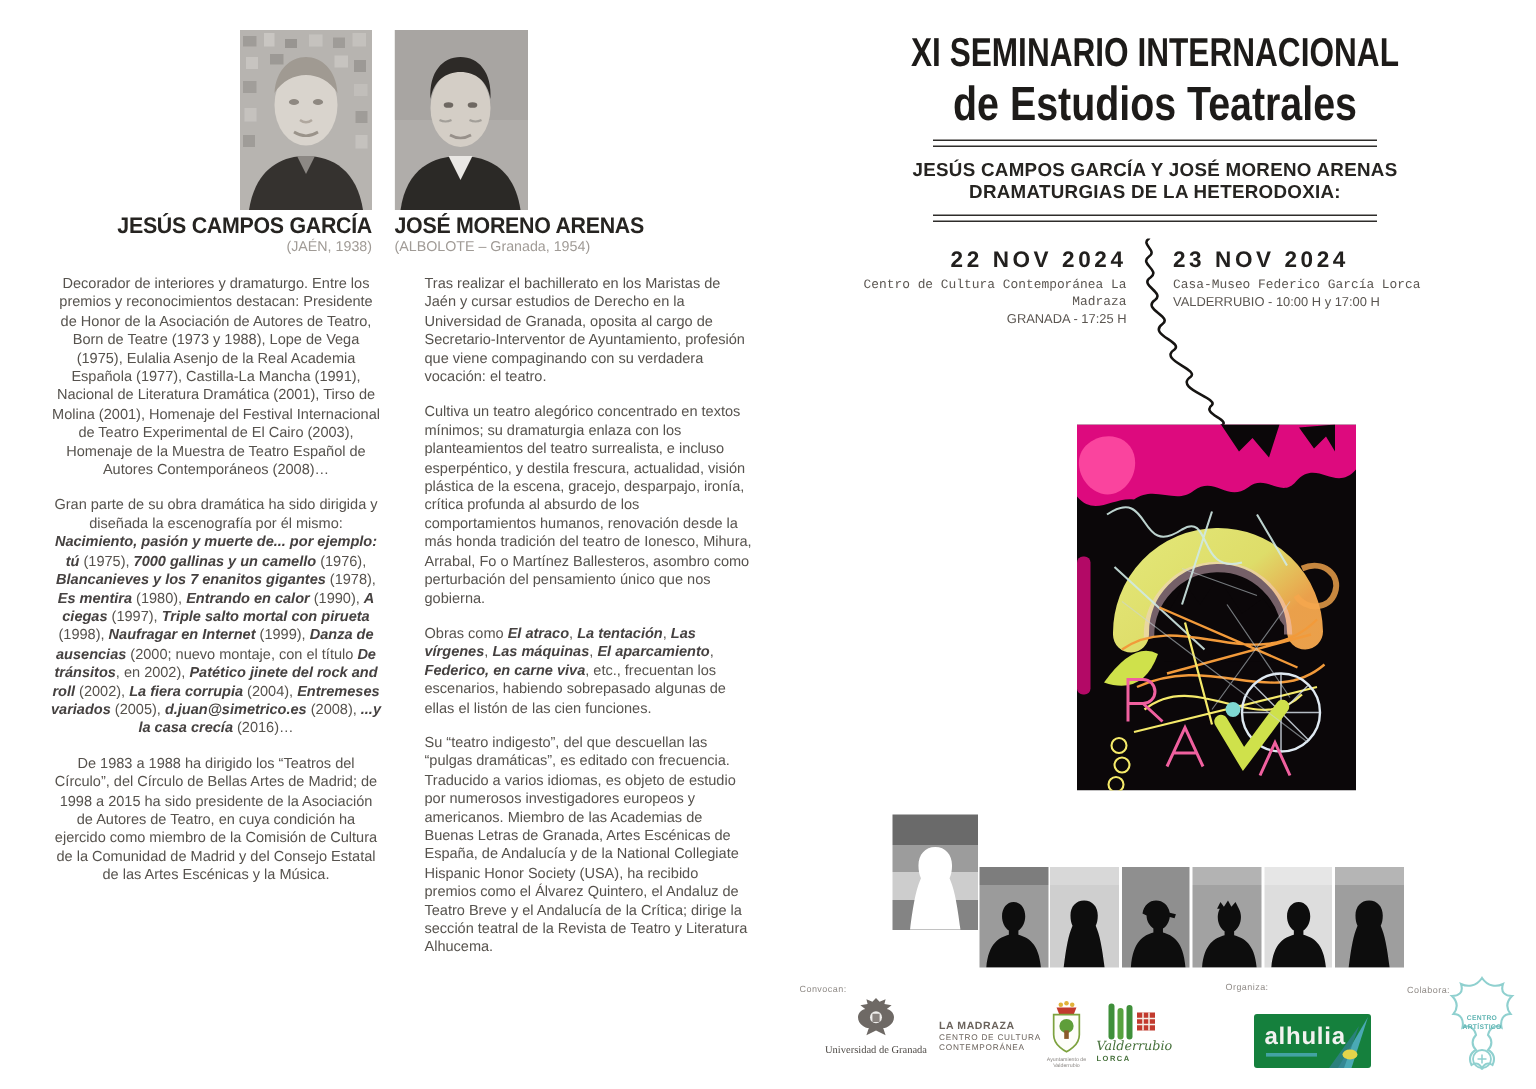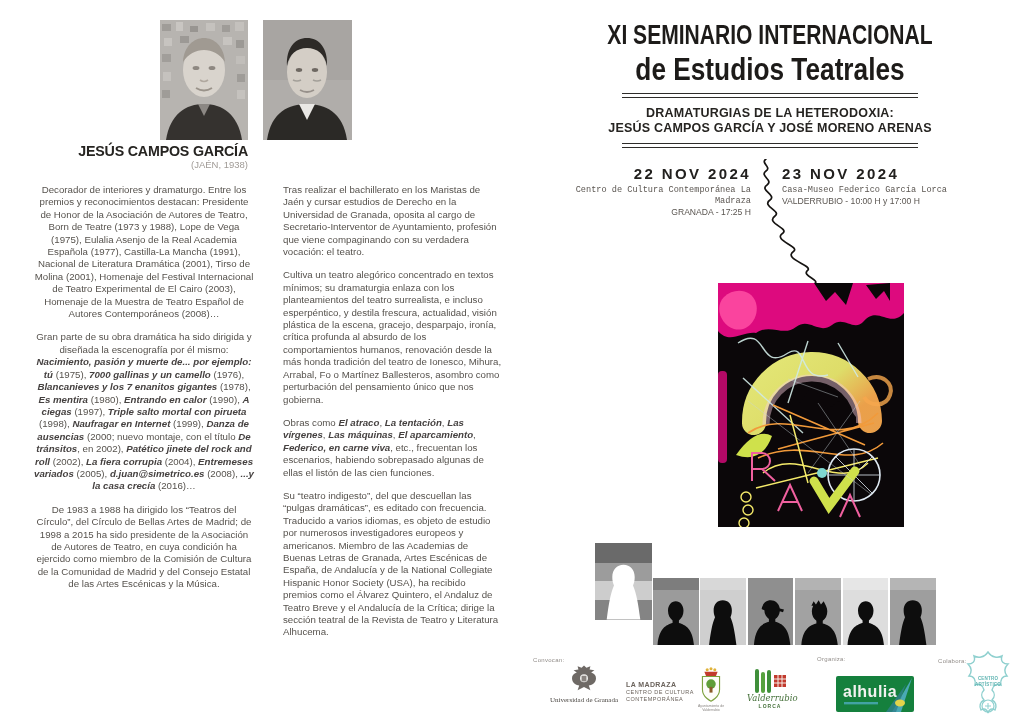--- a/index.html
+++ b/index.html
@@ -47,21 +47,21 @@
   
   .flabel{position:absolute;font-size:6px;color:#918c88;letter-spacing:.3px;}
   .flogo{position:absolute;}
   #ugr{left:548px;top:663px;width:72px;text-align:center;}
   #ugr .cap{font-family:"Liberation Serif",serif;font-size:7px;color:#4c4844;margin-top:1px;white-space:nowrap;}
   #madraza{left:626px;top:681px;color:#6b635c;}
   #madraza .l1{font-size:7px;font-weight:700;letter-spacing:.4px;line-height:8px;}
   #madraza .l2{font-size:5.5px;letter-spacing:.5px;line-height:7px;}
   #crest{left:694px;top:666px;width:34px;text-align:center;}
   #crest .cap{font-size:3.5px;color:#8a8683;line-height:4px;}
-  #lorca{left:731px;top:668px;width:46px;text-align:center;margin-left:16px;}
+  #lorca{left:731px;top:668px;width:46px;}
   #lorca .script{font-family:"DejaVu Serif",serif;font-style:italic;font-size:8.5px;color:#45703a;line-height:9px;white-space:nowrap;}
   #lorca .sub{font-size:5px;letter-spacing:1px;color:#45703a;font-weight:700;}
   #alhulia{left:836px;top:676px;width:78px;height:36px;background:#15803d;border-radius:2px;overflow:hidden;}
   #alhulia .word{position:absolute;left:7px;top:7px;font-size:16px;font-weight:700;color:#f2f2f0;letter-spacing:.5px;}
   #centro{left:962px;top:650px;width:52px;height:72px;text-align:center;}
   #centro .ctxt{position:absolute;left:0;top:26px;width:100%;font-size:4.5px;font-weight:700;color:#5fb4b2;line-height:5.5px;letter-spacing:.2px;}
 </style>
 </head>
 <body>
 
@@ -110,40 +110,44 @@
       <path d="M30,60 q4,2 8,0 M50,60 q4,2 8,0" stroke="#8f8b86" stroke-width="1.4" fill="none" opacity=".7"></path>
       <path d="M4,120 C8,92 26,84 44,84 C62,84 80,92 84,120 Z" fill="#2b2926"></path>
       <path d="M36,84 L44,100 L52,84 Z" fill="#e9e7e4"></path>
     </svg>
   </div>
 
   <div class="nameblock" id="name1">
     <div class="pname">JESÚS CAMPOS GARCÍA</div>
     <div class="porigin">(JAÉN, 1938)</div>
   </div>
+  <div class="nameblock" id="name2">
+    <div class="pname">JOSÉ MORENO ARENAS</div>
+    <div class="porigin">(ALBOLOTE – Granada, 1954)</div>
+  </div>
 
   <div class="biocol" id="col1">
     <p><span>Decorador de interiores y dramaturgo. Entre los premios y reconocimientos destacan: Presidente de Honor de la Asociación de Autores de Teatro, Born de Teatre (1973 y 1988), Lope de Vega (1975), Eulalia Asenjo de la Real Academia Española (1977), Castilla-La Mancha (1991), Nacional de Literatura Dramática (2001), Tirso de Molina (2001), Homenaje del Festival Internacional de Teatro Experimental de El Cairo (2003), Homenaje de la Muestra de Teatro Español de Autores Contemporáneos (2008)…</span></p>
     <p><span>Gran parte de su obra dramática ha sido dirigida y diseñada la escenografía por él mismo: </span><span class="wt">Nacimiento, pasión y muerte de... por ejemplo: tú</span><span> (1975), </span><span class="wt">7000 gallinas y un camello</span><span> (1976), </span><span class="wt">Blancanieves y los 7 enanitos gigantes</span><span> (1978), </span><span class="wt">Es mentira</span><span> (1980), </span><span class="wt">Entrando en calor</span><span> (1990), </span><span class="wt">A ciegas</span><span> (1997), </span><span class="wt">Triple salto mortal con pirueta</span><span> (1998), </span><span class="wt">Naufragar en Internet</span><span> (1999), </span><span class="wt">Danza de ausencias</span><span> (2000; nuevo montaje, con el título </span><span class="wt">De tránsitos</span><span>, en 2002), </span><span class="wt">Patético jinete del rock and roll</span><span> (2002), </span><span class="wt">La fiera corrupia</span><span> (2004), </span><span class="wt">Entremeses variados</span><span> (2005), </span><span class="wt">d.juan@simetrico.es</span><span> (2008), </span><span class="wt">...y la casa crecía</span><span> (2016)…</span></p>
     <p><span>De 1983 a 1988 ha dirigido los “Teatros del Círculo”, del Círculo de Bellas Artes de Madrid; de 1998 a 2015 ha sido presidente de la Asociación de Autores de Teatro, en cuya condición ha ejercido como miembro de la Comisión de Cultura de la Comunidad de Madrid y del Consejo Estatal de las Artes Escénicas y la Música.</span></p>
   </div>
   <div class="biocol" id="col2">
     <p><span>Tras realizar el bachillerato en los Maristas de Jaén y cursar estudios de Derecho en la Universidad de Granada, oposita al cargo de Secretario-Interventor de Ayuntamiento, profesión que viene compaginando con su verdadera vocación: el teatro.</span></p>
     <p><span>Cultiva un teatro alegórico concentrado en textos mínimos; su dramaturgia enlaza con los planteamientos del teatro surrealista, e incluso esperpéntico, y destila frescura, actualidad, visión plástica de la escena, gracejo, desparpajo, ironía, crítica profunda al absurdo de los comportamientos humanos, renovación desde la más honda tradición del teatro de Ionesco, Mihura, Arrabal, Fo o Martínez Ballesteros, asombro como perturbación del pensamiento único que nos gobierna.</span></p>
     <p><span>Obras como </span><span class="wt">El atraco</span><span>, </span><span class="wt">La tentación</span><span>, </span><span class="wt">Las vírgenes</span><span>, </span><span class="wt">Las máquinas</span><span>, </span><span class="wt">El aparcamiento</span><span>, </span><span class="wt">Federico, en carne viva</span><span>, etc., frecuentan los escenarios, habiendo sobrepasado algunas de ellas el listón de las cien funciones.</span></p>
     <p><span>Su “teatro indigesto”, del que descuellan las “pulgas dramáticas”, es editado con frecuencia. Traducido a varios idiomas, es objeto de estudio por numerosos investigadores europeos y americanos. Miembro de las Academias de Buenas Letras de Granada, Artes Escénicas de España, de Andalucía y de la National Collegiate Hispanic Honor Society (USA), ha recibido premios como el Álvarez Quintero, el Andaluz de Teatro Breve y el Andalucía de la Crítica; dirige la sección teatral de la Revista de Teatro y Literatura Alhucema.</span></p>
   </div>
 
   <div id="rheader">
     <div class="t1">XI SEMINARIO INTERNACIONAL</div>
     <div class="t2">de Estudios Teatrales</div>
     <div class="rule rule1"></div>
     <div class="subt">
+      <div>JESÚS CAMPOS GARCÍA  Y JOSÉ MORENO ARENAS</div>
       <div>DRAMATURGIAS DE LA HETERODOXIA:</div>
-      <div>JESÚS CAMPOS GARCÍA  Y JOSÉ MORENO ARENAS</div>
     </div>
     <div class="rule rule2"></div>
   </div>
 
   <div class="event" id="event1">
     <div class="edate">22 NOV 2024</div>
     <div class="evenue">Centro de Cultura Contemporánea La Madraza</div>
     <div class="ecity">GRANADA - 17:25 H</div>
   </div>
   <div class="event" id="event2">

